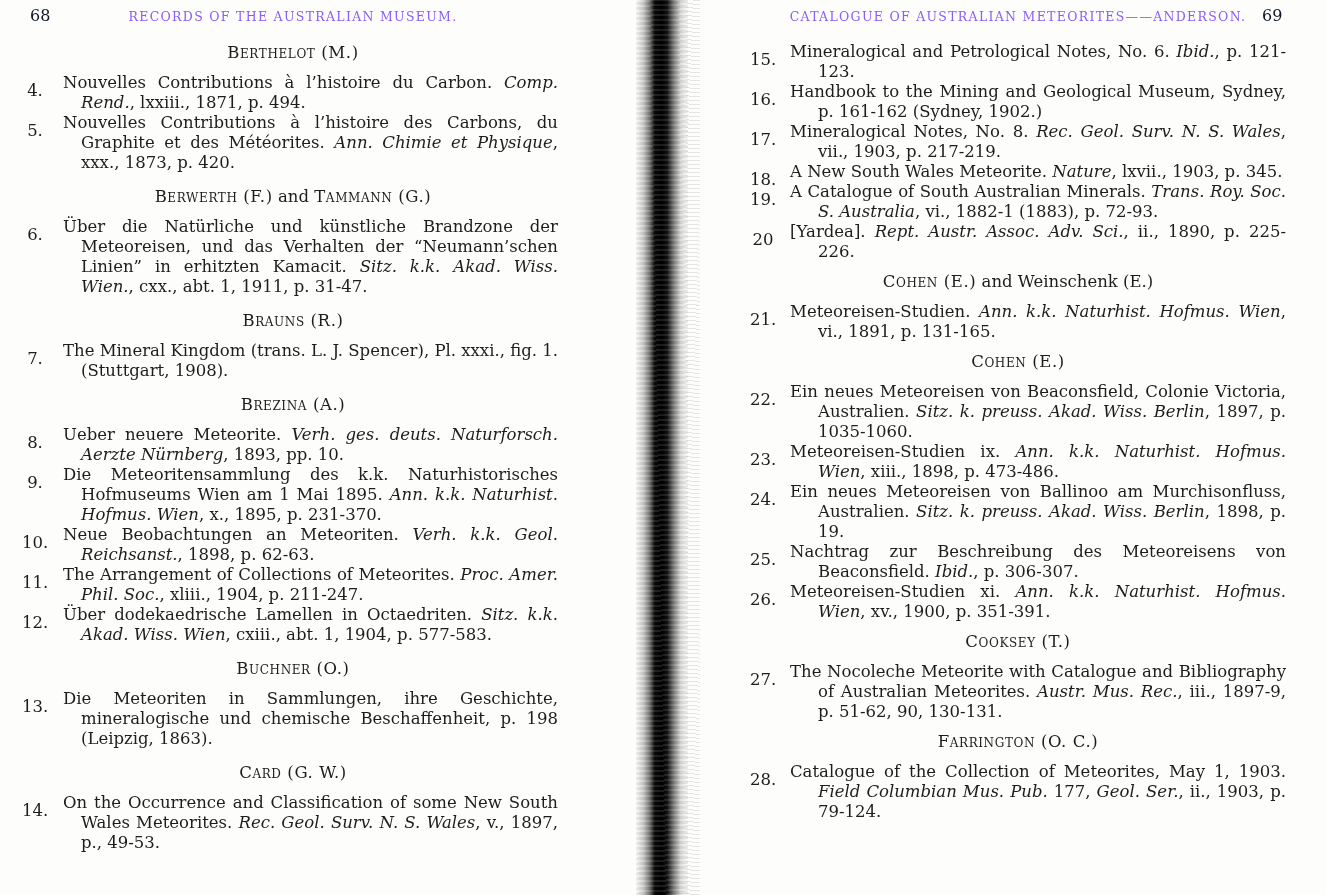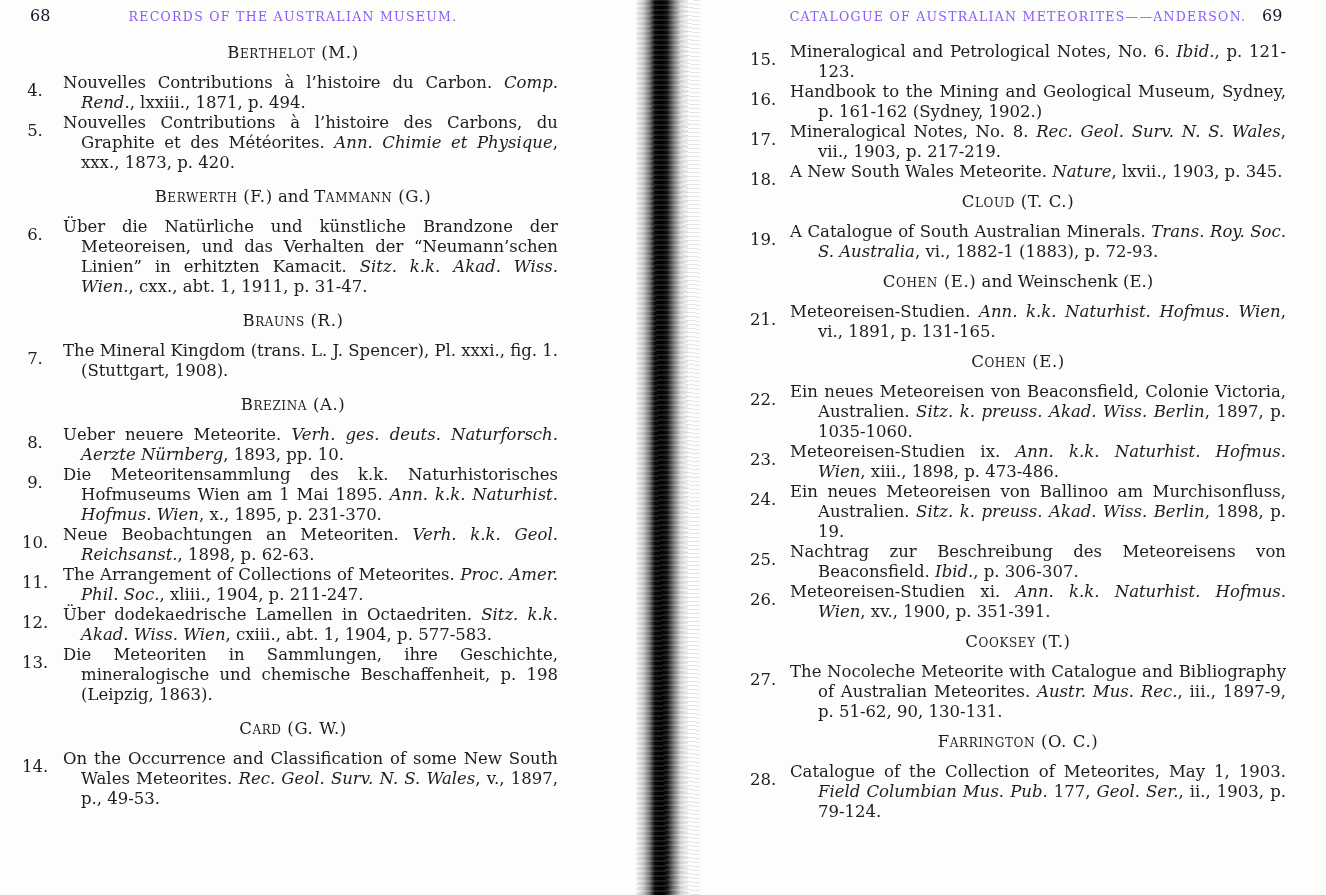--- a/index.html
+++ b/index.html
@@ -109,20 +109,21 @@
         <span class="entry-text"><span class="">Neue Beobachtungen an Meteoriten.  </span><span class="it ">Verh. k.k. Geol. Reichsanst.</span><span class="">, 1898, p. 62-63.</span></span>
       </div>
       <div class="entry">
         <span class="entry-num">11.</span>
         <span class="entry-text"><span class="">The Arrangement of Collections of Meteorites.  </span><span class="it ">Proc. Amer. Phil. Soc.</span><span class="">, xliii., 1904, p. 211-247.</span></span>
       </div>
       <div class="entry">
         <span class="entry-num">12.</span>
         <span class="entry-text"><span class="">Über dodekaedrische Lamellen in Octaedriten.  </span><span class="it ">Sitz. k.k. Akad. Wiss. Wien</span><span class="">, cxiii., abt. 1, 1904, p. 577-583.</span></span>
       </div>
+      <div class="section-heading"><span class="sc">Buchner (O.)</span></div>
       <div class="entry">
         <span class="entry-num">13.</span>
         <span class="entry-text"><span class="">Die Meteoriten in Sammlungen, ihre Geschichte, mineralogische und chemische Beschaffenheit, p. 198 (Leipzig, 1863).</span></span>
       </div>
       <div class="section-heading"><span class="sc">Card (G. W.)</span></div>
       <div class="entry">
         <span class="entry-num">14.</span>
         <span class="entry-text"><span class="">On the Occurrence and Classification of some New South Wales Meteorites.  </span><span class="it ">Rec. Geol. Surv. N. S. Wales</span><span class="">, v., 1897, p., 49-53.</span></span>
       </div>
     </div>
@@ -140,24 +141,27 @@
         <span class="entry-text"><span class="">Handbook to the Mining and Geological Museum, Sydney, p. 161-162 (Sydney, 1902.)</span></span>
       </div>
       <div class="entry">
         <span class="entry-num">17.</span>
         <span class="entry-text"><span class="">Mineralogical Notes, No. 8.  </span><span class="it ">Rec. Geol. Surv. N. S. Wales</span><span class="">, vii., 1903, p. 217-219.</span></span>
       </div>
       <div class="entry">
         <span class="entry-num">18.</span>
         <span class="entry-text"><span class="">A New South Wales Meteorite.  </span><span class="it ">Nature</span><span class="">, lxvii., 1903, p. 345.</span></span>
       </div>
-      <div class="section-heading"><span class="sc">Cloud (T. C.)</span></div>
       <div class="entry">
         <span class="entry-num">19.</span>
         <span class="entry-text"><span class="">A Catalogue of South Australian Minerals.  </span><span class="it ">Trans. Roy. Soc. S. Australia</span><span class="">, vi., 1882-1 (1883), p. 72-93.</span></span>
+      </div>
+      <div class="entry">
+        <span class="entry-num">20</span>
+        <span class="entry-text"><span class="">[Yardea].  </span><span class="it ">Rept. Austr. Assoc. Adv. Sci.</span><span class="">, ii., 1890, p. 225-226.</span></span>
       </div>
       <div class="section-heading"><span class="sc">Cohen (E.)</span><span class=""> and Weinschenk (E.)</span></div>
       <div class="entry">
         <span class="entry-num">21.</span>
         <span class="entry-text"><span class="">Meteoreisen-Studien.  </span><span class="it ">Ann. k.k. Naturhist. Hofmus. Wien</span><span class="">, vi., 1891, p. 131-165.</span></span>
       </div>
       <div class="section-heading"><span class="sc">Cohen (E.)</span></div>
       <div class="entry">
         <span class="entry-num">22.</span>
         <span class="entry-text"><span class="">Ein neues Meteoreisen von Beaconsfield, Colonie Victoria, Australien.  </span><span class="it ">Sitz. k. preuss. Akad. Wiss. Berlin</span><span class="">, 1897, p. 1035-1060.</span></span>

